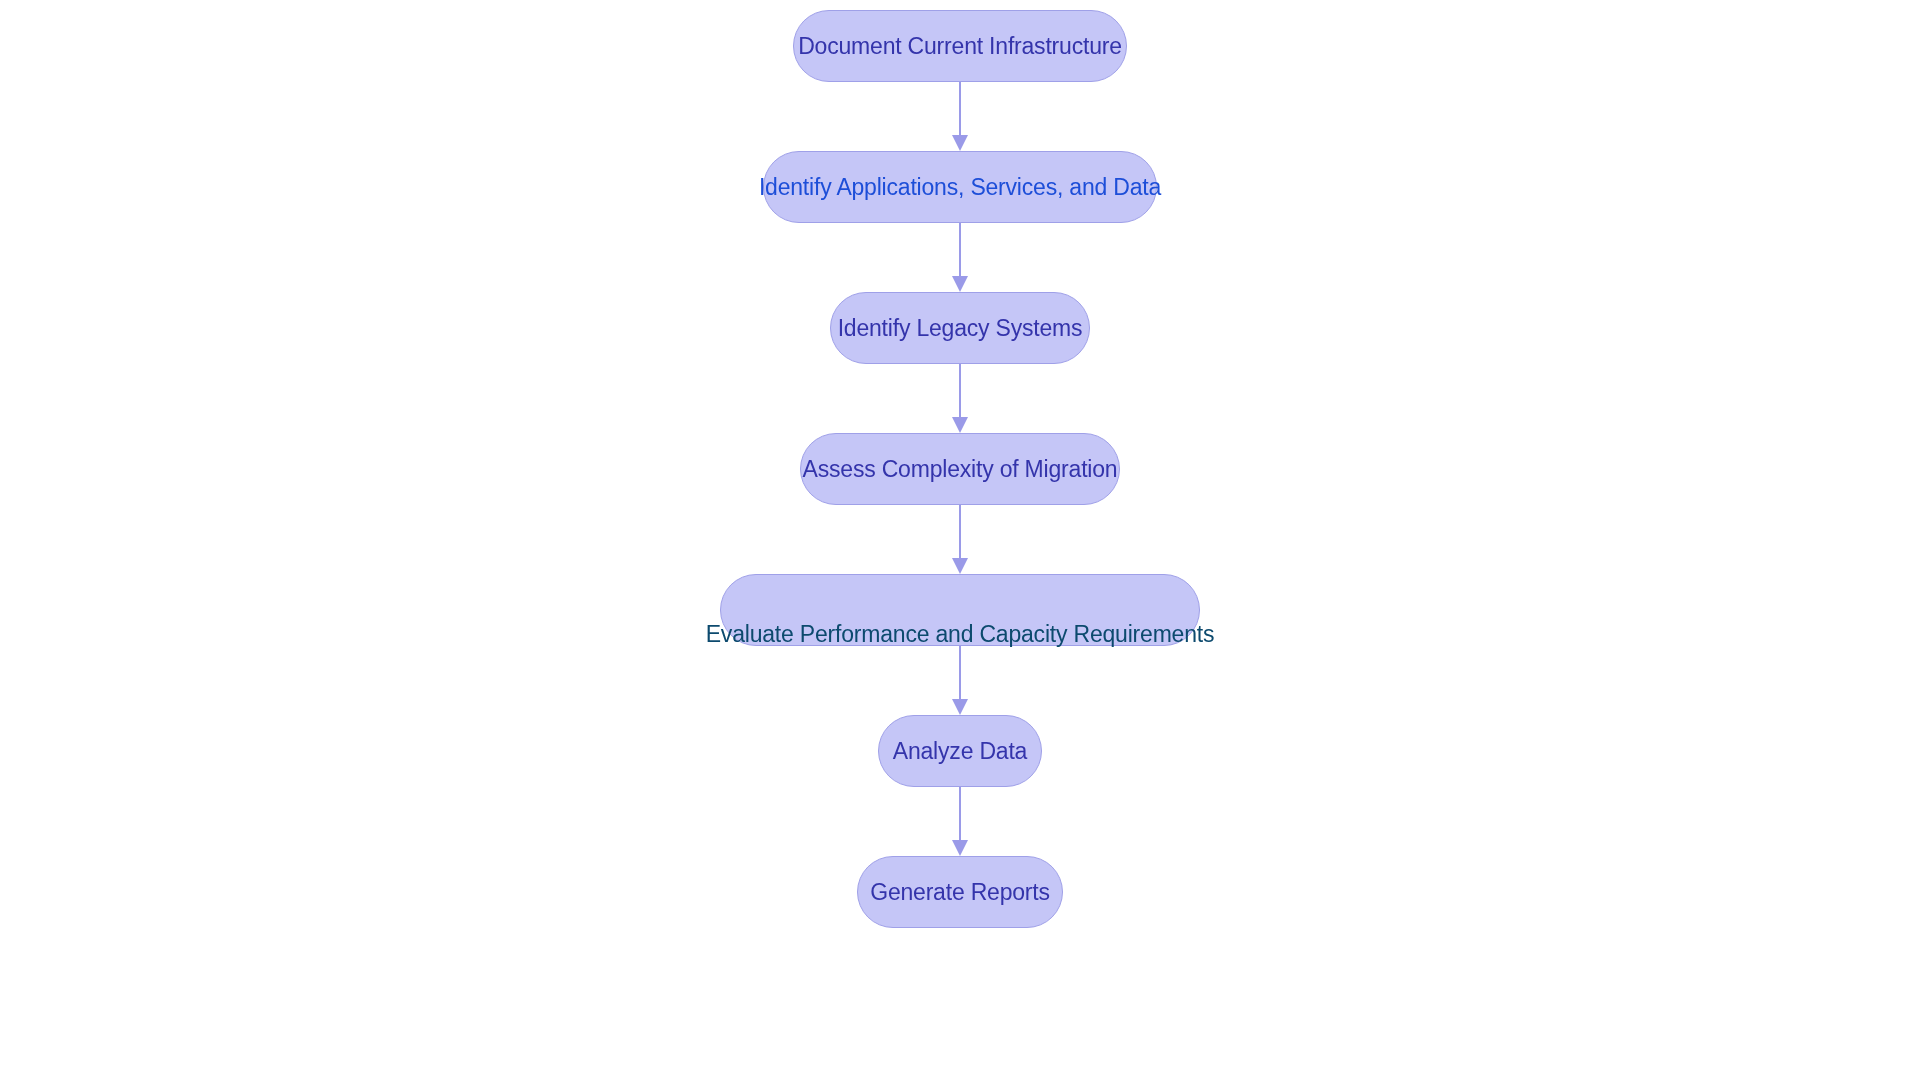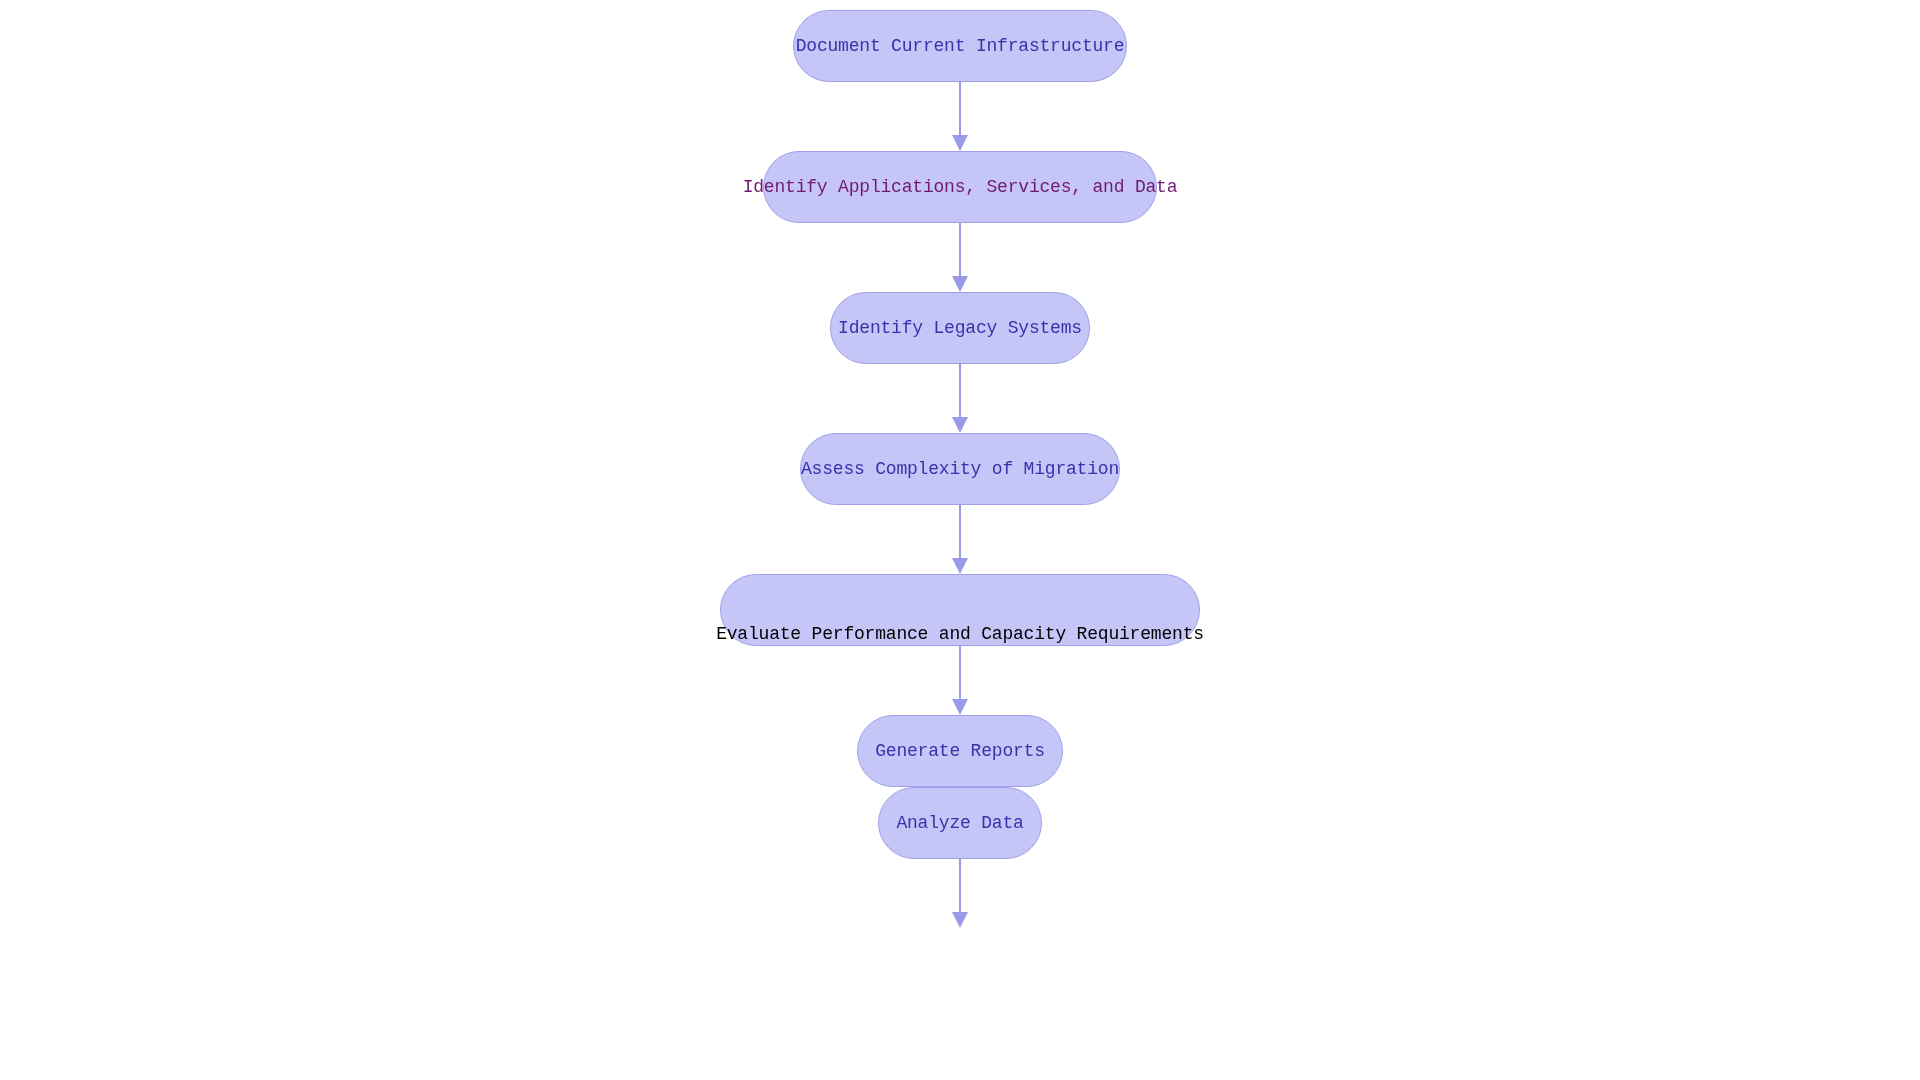--- a/index.html
+++ b/index.html
@@ -46,22 +46,22 @@
     border: 1.3px solid #9fa0e8;
     display: flex;
     align-items: center;
     justify-content: center;
     padding: 0 30px;
     white-space: nowrap;
   }
 
   .node-label {
     color: #3434ab;
-    font-size: 18px;
-    font-family: Liberation Mono, monospace;
+    font-size: 23px;
+    font-family: Liberation Sans, sans-serif;
     letter-spacing: -0.2px;
     line-height: 1;
   }
 
   .connector {
     width: 28px;
     height: 69px;
     display: block;
   }
 
@@ -86,21 +86,21 @@
         <span class="node-label" style="color: rgb(52, 52, 171);">Document Current Infrastructure</span>
       </div>
       <svg class="connector" viewBox="0 0 28 69">
         <line class="connector-line" x1="14" y1="0" x2="14" y2="55" style="stroke: rgb(154, 154, 232);"></line>
         <polygon class="connector-head" points="14,69 6,53 22,53" style="fill: rgb(154, 154, 232);"></polygon>
       </svg>
     </div>
 
     <div class="flow-step">
       <div class="node" style="width: 394px; background: rgb(197, 198, 247); border-color: rgb(159, 160, 232);">
-        <span class="node-label" style="color: #701a75;">Identify Applications, Services, and Data</span>
+        <span class="node-label" style="color: #1d4ed8;">Identify Applications, Services, and Data</span>
       </div>
       <svg class="connector" viewBox="0 0 28 69">
         <line class="connector-line" x1="14" y1="0" x2="14" y2="55" style="stroke: rgb(154, 154, 232);"></line>
         <polygon class="connector-head" points="14,69 6,53 22,53" style="fill: rgb(154, 154, 232);"></polygon>
       </svg>
     </div>
 
     <div class="flow-step">
       <div class="node" style="width: 260px; background: rgb(197, 198, 247); border-color: rgb(159, 160, 232);">
         <span class="node-label" style="color: rgb(52, 52, 171);">Identify Legacy Systems</span>
@@ -116,39 +116,39 @@
         <span class="node-label" style="color: rgb(52, 52, 171);">Assess Complexity of Migration</span>
       </div>
       <svg class="connector" viewBox="0 0 28 69">
         <line class="connector-line" x1="14" y1="0" x2="14" y2="55" style="stroke: rgb(154, 154, 232);"></line>
         <polygon class="connector-head" points="14,69 6,53 22,53" style="fill: rgb(154, 154, 232);"></polygon>
       </svg>
     </div>
 
     <div class="flow-step">
       <div class="node" style="width: 480px; background: rgb(197, 198, 247); border-color: rgb(159, 160, 232);">
-        <span class="node-label" style="color: #000000; margin-top: 48px;">Evaluate Performance and Capacity Requirements</span>
+        <span class="node-label" style="color: #0c4a6e; margin-top: 48px;">Evaluate Performance and Capacity Requirements</span>
       </div>
       <svg class="connector" viewBox="0 0 28 69">
         <line class="connector-line" x1="14" y1="0" x2="14" y2="55" style="stroke: rgb(154, 154, 232);"></line>
         <polygon class="connector-head" points="14,69 6,53 22,53" style="fill: rgb(154, 154, 232);"></polygon>
       </svg>
     </div>
 
-
-    <div class="flow-step">
-      <div class="node" style="width: 206px; background: rgb(197, 198, 247); border-color: rgb(159, 160, 232);">
-        <span class="node-label" style="color: rgb(52, 52, 171);">Generate Reports</span>
-      </div>
-    </div>
 
     <div class="flow-step">
       <div class="node" style="width: 164px; background: rgb(197, 198, 247); border-color: rgb(159, 160, 232);">
         <span class="node-label" style="color: rgb(52, 52, 171);">Analyze Data</span>
       </div>
       <svg class="connector" viewBox="0 0 28 69">
         <line class="connector-line" x1="14" y1="0" x2="14" y2="55" style="stroke: rgb(154, 154, 232);"></line>
         <polygon class="connector-head" points="14,69 6,53 22,53" style="fill: rgb(154, 154, 232);"></polygon>
       </svg>
     </div>
 
+    <div class="flow-step">
+      <div class="node" style="width: 206px; background: rgb(197, 198, 247); border-color: rgb(159, 160, 232);">
+        <span class="node-label" style="color: rgb(52, 52, 171);">Generate Reports</span>
+      </div>
+    </div>
+
   </div>
 </div>
 
 </body></html>

